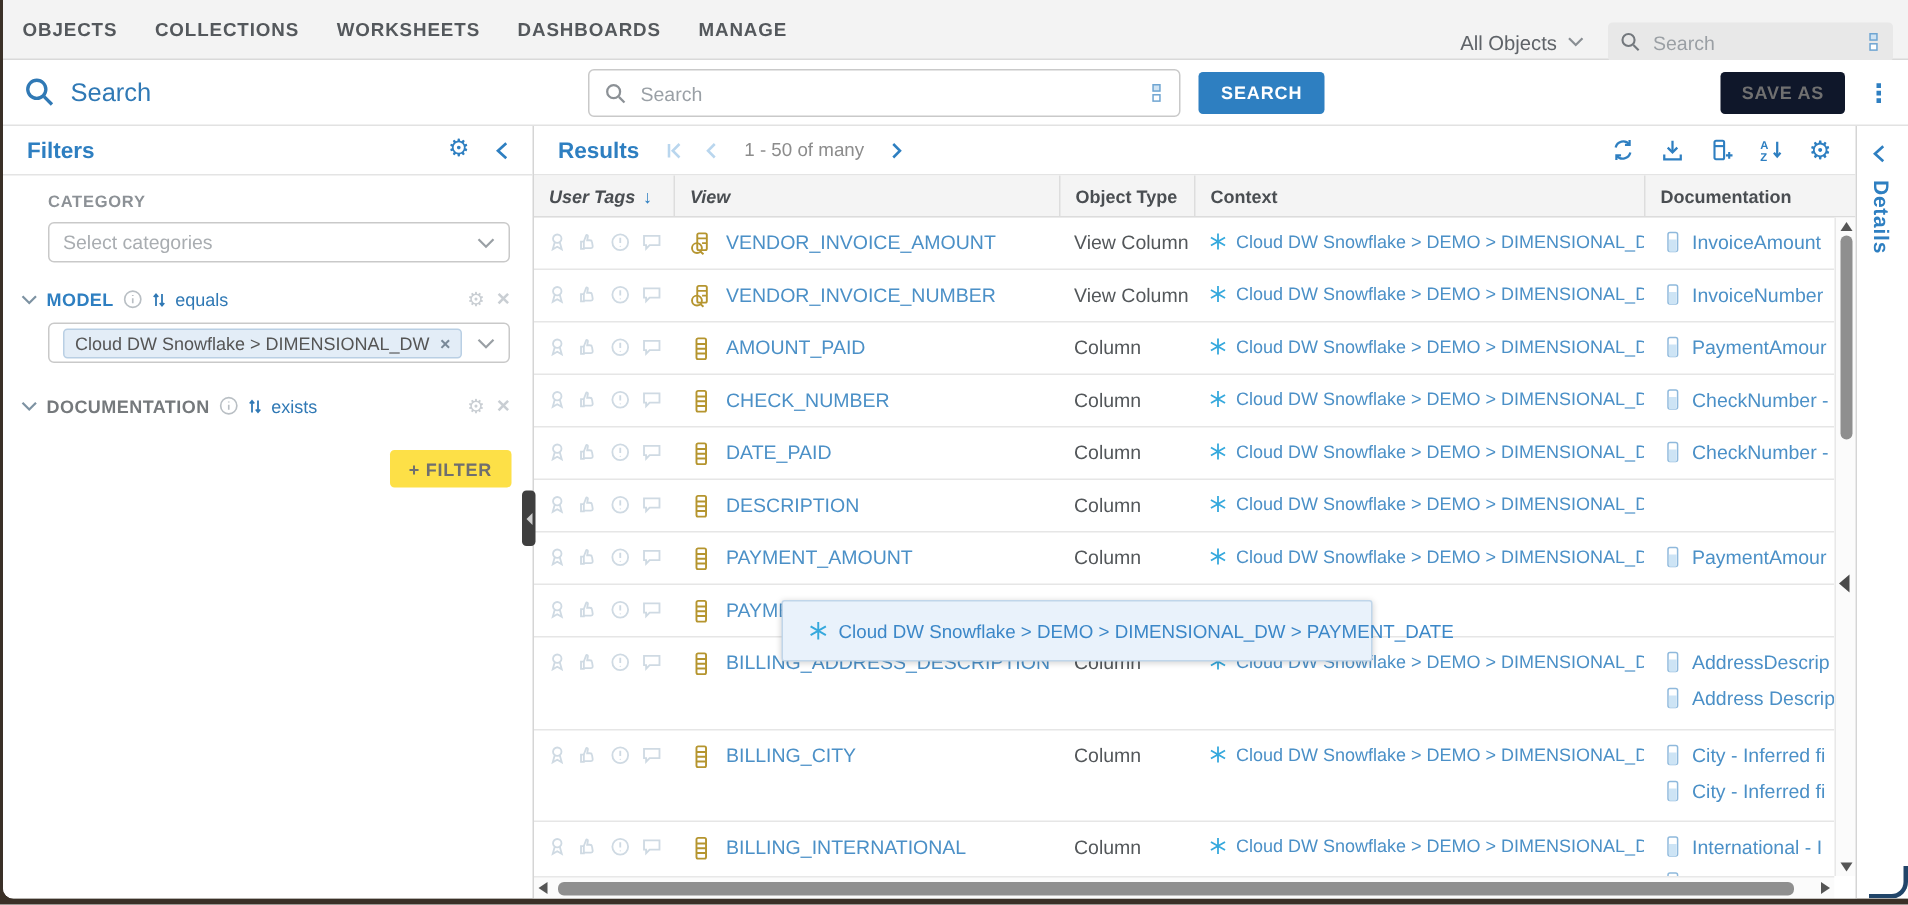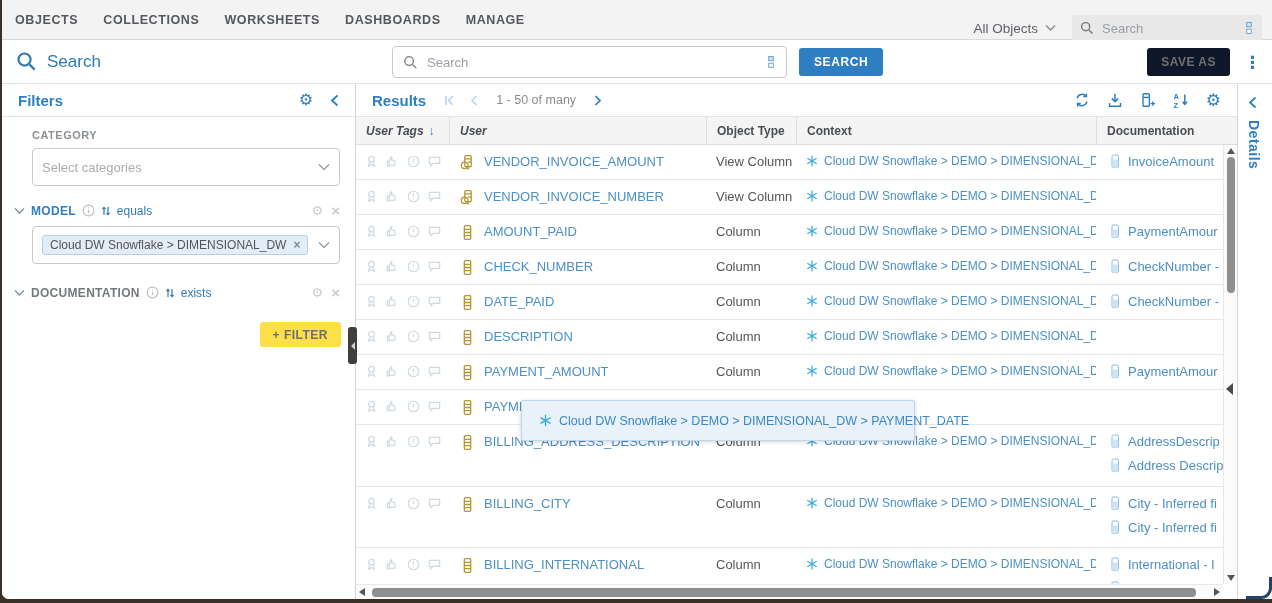--- a/index.html
+++ b/index.html
@@ -40,21 +40,21 @@
 
   
   .main { position:absolute; top:84px; left:0; right:0; bottom:0; display:flex; }
 
   
   .filters { width:354px; border-right:1px solid #d5d5d5; background:#fff; position:relative; flex:none; }
   .f-head { height:33px; display:flex; align-items:center; padding:0 16px; border-bottom:1px solid #e4e4e4; }
   .f-head .t { color:#2e7fc1; font-size:15px; font-weight:700; }
   .f-head .ic { margin-left:auto; display:flex; align-items:center; gap:17px; }
   .f-label { margin:12px 0 7px 30px; font-size:11px; font-weight:700; color:#8c9196; letter-spacing:.5px; }
-  .f-select { margin:0 15px 0 30px; height:38px; border:1px solid #c9c9c9; border-radius:4px;
+  .f-select { margin:0 15px 0 30px; height:27px; border:1px solid #c9c9c9; border-radius:4px;
               display:flex; align-items:center; padding:0 9px; cursor:pointer; }
   .f-select .ph { color:#a9adb1; font-size:13px; }
   .f-select .chev { margin-left:auto; color:#9aa0a5; }
   .f-sect { display:flex; align-items:center; gap:6px; margin:17px 15px 8px 12px; }
   .f-sect .lbl { font-size:12px; font-weight:700; letter-spacing:.3px; }
   .f-sect .lbl.blue { color:#2e7fc1; }
   .f-sect .lbl.gray { color:#75797c; }
   .f-sect .op { color:#3079b5; font-size:12px; }
   .f-sect .mini { margin-left:auto; display:flex; align-items:center; gap:8px; color:#c9ced3; }
   .f-sect .mini .g { font-size:13px; line-height:1; cursor:pointer; }
@@ -328,21 +328,21 @@
             </svg>
           <span class="g">⚙</span>
         </span>
       </div>
 
       <div class="thead">
         <div class="th c-tags">
           <span>User Tags</span>
           <span class="sort">↓</span>
         </div>
-        <div class="th c-name">User</div>
+        <div class="th c-name">View</div>
         <div class="th c-type">Object Type</div>
         <div class="th c-ctx">Context</div>
         <div class="th c-doc">Documentation</div>
       </div>
 
       <div class="tbody">
 
         <div class="row">
           <div class="cell c-tags">
             <svg width="15" height="15" viewBox="0 0 16 16" fill="none" stroke="currentColor" stroke-width="1.3">
@@ -416,20 +416,29 @@
                 <path d="M7.6 13l1.8 1.6"></path>
               </svg>
             <span class="name-link">VENDOR_INVOICE_NUMBER</span>
           </div>
           <div class="cell c-type">View Column</div>
           <div class="cell c-ctx">
             <svg class="snow" width="12" height="12" viewBox="0 0 12 12" fill="none" stroke="#36a9dd" stroke-width="1.2">
                 <path d="M6 .6v10.8M1.3 3.3l9.4 5.4M1.3 8.7l9.4-5.4"></path>
               </svg>
             <span class="ctx-link">Cloud DW Snowflake &gt; DEMO &gt; DIMENSIONAL_DW &gt; PA</span>
+          </div>
+          <div class="cell c-doc">
+            <span class="doc-item">
+                <svg width="12" height="15" viewBox="0 0 12 15">
+                  <rect x="3" y="1" width="6.4" height="12.6" rx="1.3" fill="#fff" stroke="#8fb9dc"></rect>
+                  <path d="M3.6 5.6h5.2v7.2a1 1 0 0 1-1 1H4.6a1 1 0 0 1-1-1z" fill="#cde4f5" stroke="none"></path>
+                </svg>
+                <span class="doc-link">InvoiceNumber</span>
+              </span>
           </div>
         </div>
 
         <div class="row">
           <div class="cell c-tags">
             <svg width="15" height="15" viewBox="0 0 16 16" fill="none" stroke="currentColor" stroke-width="1.3">
                 <circle cx="8" cy="5.5" r="3"></circle>
                 <path d="M6.2 8l-1.4 5L8 11.2 11.2 13 9.8 8"></path>
               </svg>
             <svg width="15" height="15" viewBox="0 0 16 16" fill="none" stroke="currentColor" stroke-width="1.3">

